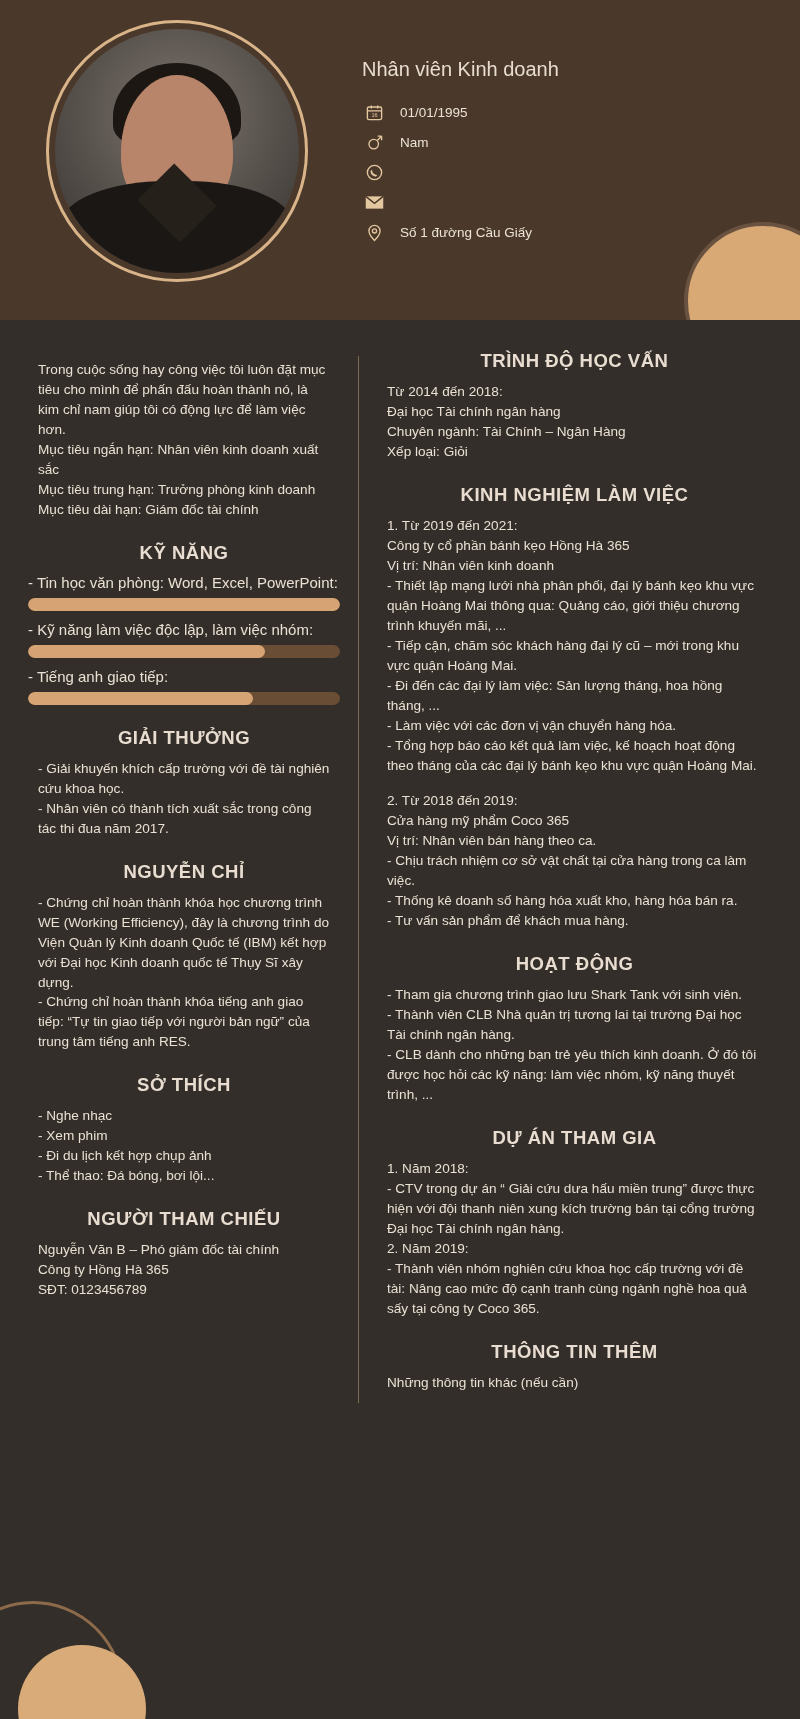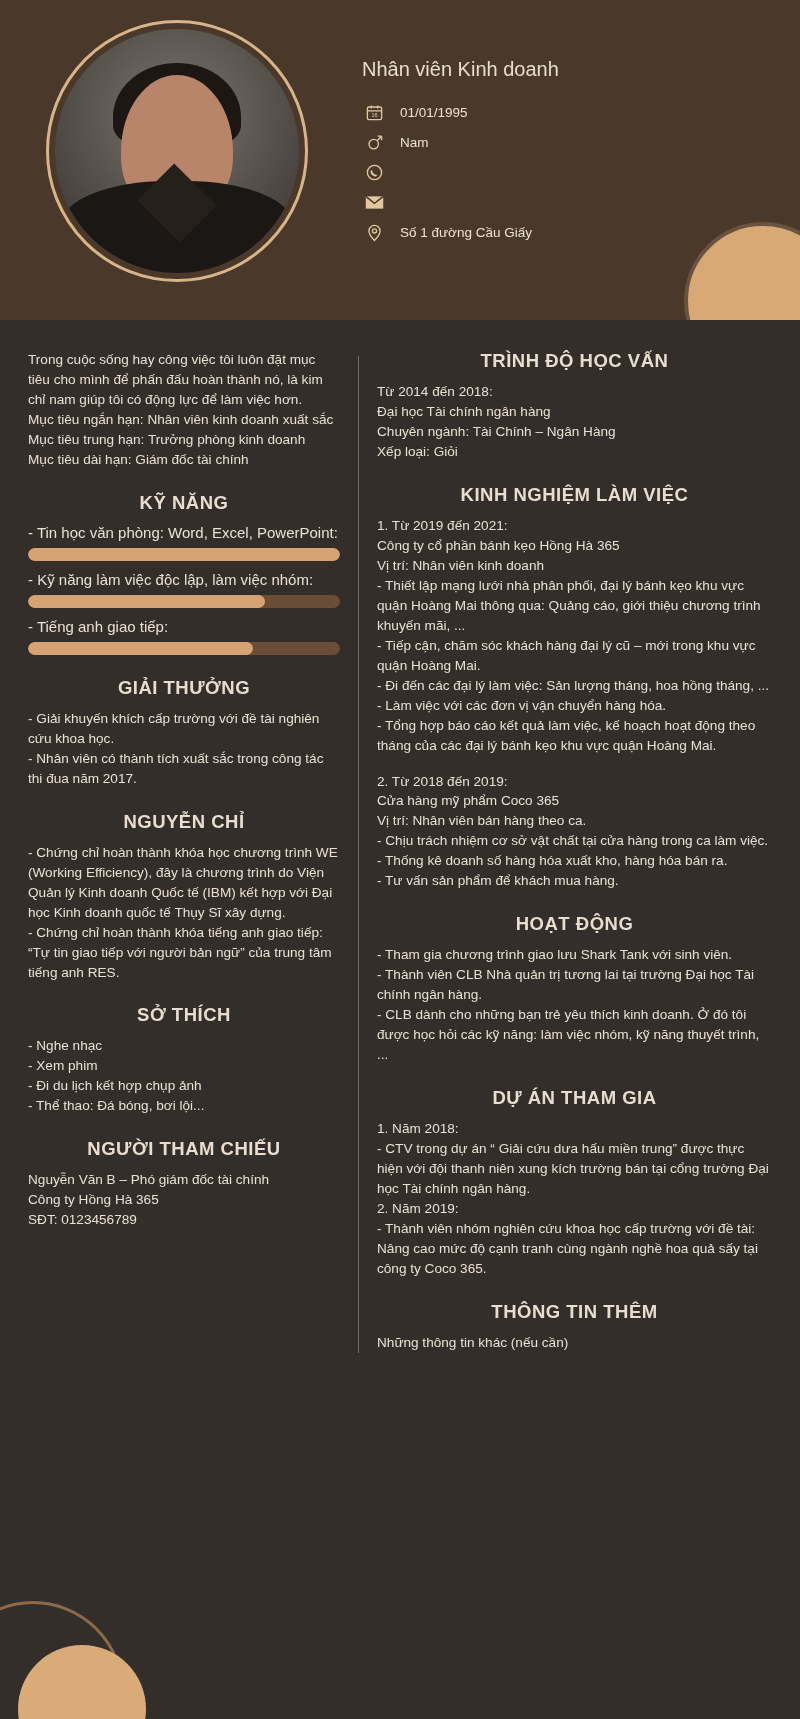--- a/index.html
+++ b/index.html
@@ -176,21 +176,21 @@
     font-weight: bold;
     letter-spacing: 0.5px;
     color: #e8ddd0;
     margin: 22px 0 10px 0;
   }
   .sec-title.first { margin-top: 0; }
   .para {
     font-size: 13.6px;
     line-height: 1.47;
     color: #eae0d4;
-    margin: 0;
+    margin: 10px;
     white-space: pre-line;
   }
   .para + .para { margin-top: 0; }
 
   
   .skill-label {
     font-size: 15px;
     color: #eae0d4;
     margin: 10px 0 7px 0;
   }

